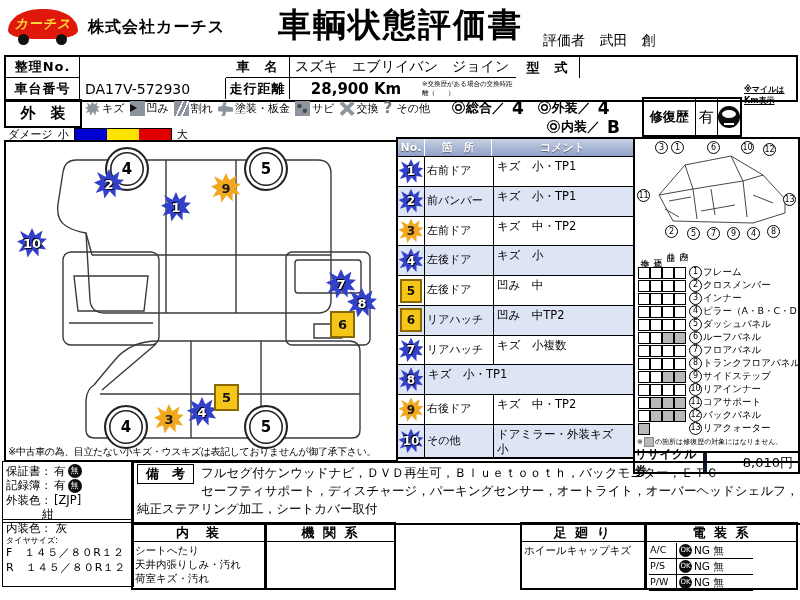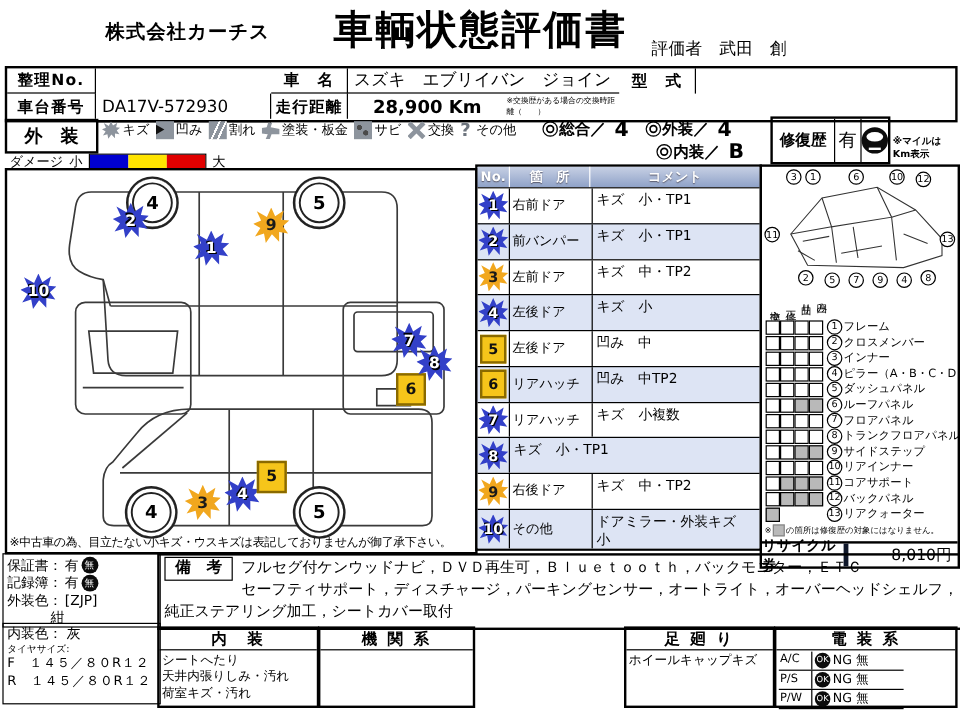--- a/index.html
+++ b/index.html
@@ -63,21 +63,21 @@
   .repair-box{position:absolute;left:642px;top:97px;width:96px;height:36px;border:2px solid #000;
               display:flex;align-items:stretch;}
   .repair-box .rb1{width:52px;border-right:1.5px solid #000;display:flex;align-items:center;
                    justify-content:center;font-weight:bold;font-size:13px;}
   .repair-box .rb2{width:22px;border-right:1.5px solid #000;display:flex;align-items:center;
                    justify-content:center;font-size:15px;}
   .repair-box .rb3{flex:1;display:flex;align-items:center;justify-content:center;}
   .stamp{width:22px;height:22px;background:#0c0c0c;border-radius:50%;position:relative;flex:none;}
   .stamp::before{content:"";position:absolute;left:4px;top:4px;width:14px;height:8px;border-radius:50%;background:#fff;}
   .stamp::after{content:"";position:absolute;left:6px;bottom:3px;width:10px;height:2.5px;background:#fff;}
-  .mile-note{position:absolute;left:744px;top:112px;width:54px;font-size:8px;font-weight:bold;line-height:1.4;}
+  .mile-note{position:absolute;left:744px;top:84px;width:54px;font-size:8px;font-weight:bold;line-height:1.4;text-decoration:underline;}
 
   .dmg-scale{position:absolute;left:8px;top:127px;display:flex;align-items:center;gap:5px;font-size:11px;}
   .dmg-bar{width:96px;height:11px;border:1px solid #000;display:flex;}
   .dmg-seg{flex:1;}
 
   
   .diagram{position:absolute;left:4px;top:140px;width:390px;height:318px;border:2px solid #000;}
   .diagram svg{position:absolute;left:0;top:0;}
   .dg-note{position:absolute;left:2px;bottom:1px;font-size:10px;white-space:nowrap;letter-spacing:-0.4px;}
 
@@ -172,20 +172,27 @@
   .el-label{width:26px;border-right:1px solid #000;font-size:9.5px;height:100%;
             display:flex;align-items:center;padding-left:1px;}
   .el-row .nb{width:13px;height:13px;font-size:7px;margin:0 2px;}
   .el-rest{font-size:10.5px;white-space:nowrap;}
 </style>
 </head>
 <body>
 
 <div class="page">
 
+  <div class="logo">
+    <div class="logo-body">
+      <span>カーチス</span>
+    </div>
+    <div class="logo-wheel lw1"></div>
+    <div class="logo-wheel lw2"></div>
+  </div>
   <div class="company">株式会社カーチス</div>
   <div class="title">車輌状態評価書</div>
   <div class="evaluator">
     <span>評価者</span>
     <span class="ev-name">武田　創</span>
   </div>
 
   <div class="info">
     <div class="ilabel">整理No.</div>
     <div class="ival center">55200420</div>

